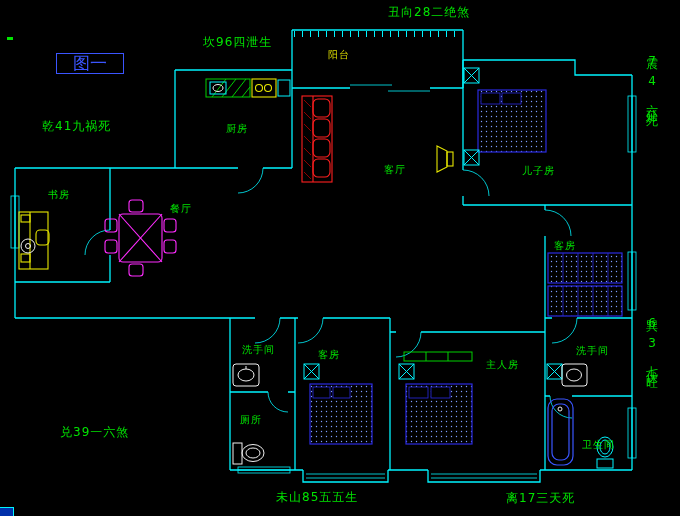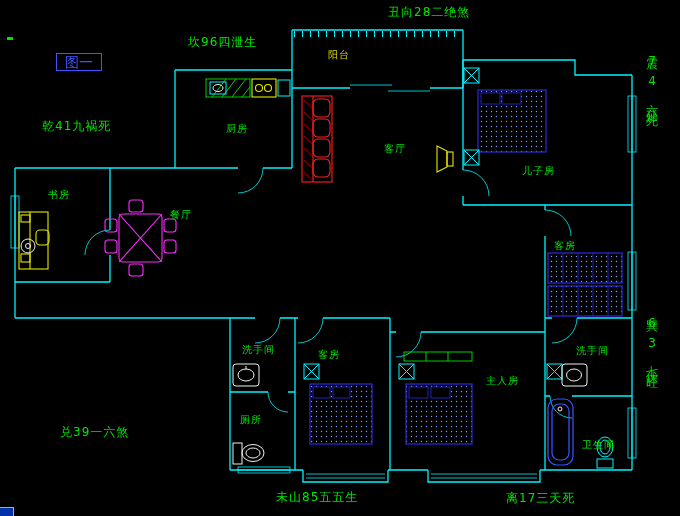--- a/index.html
+++ b/index.html
@@ -22,22 +22,22 @@
   .fix{stroke:var(--fixture-white,#f0f0f0);stroke-width:1;fill:none;}
   .tub{stroke:#3a56ff;stroke-width:1.2;fill:none;}
   .cyn{stroke:var(--wall,#00f5ff);stroke-width:1;fill:none;}
   
   .lbl{position:absolute;color:var(--text-green,#00e400);font-size:10px;
        letter-spacing:1px;white-space:nowrap;line-height:1;}
   .lbl.yellow{color:var(--balcony-yellow,#d8d800);}
   .ann{position:absolute;color:var(--text-green,#00e400);font-size:12px;
        letter-spacing:1px;white-space:nowrap;line-height:1;}
   .vert{writing-mode:vertical-rl;text-orientation:upright;letter-spacing:6px;}
-  .fig{position:absolute;color:var(--figure-blue,#3b55ff);font-size:14px;
-       border:1px solid var(--figure-blue,#3b55ff);padding:1px 8px;line-height:1;}
+  .fig{position:absolute;color:var(--figure-blue,#3b55ff);font-size:17px;
+       border:1px solid var(--figure-blue,#3b55ff);padding:1px 16px;line-height:1;}
   .corner-artifact{position:absolute;left:0;top:507px;width:13px;height:9px;
        background:#0030aa;border-top:1px solid var(--wall,#00f5ff);
        border-right:1px solid var(--wall,#00f5ff);}
   .point-marker{position:absolute;left:7px;top:37px;width:6px;height:3px;
        background:var(--text-green,#00e400);}
 </style>
 </head>
 <body>
 
 <div class="canvas">
@@ -247,39 +247,39 @@
       <circle class="fix" cx="560" cy="409" r="2"></circle>
     </g>
     <g>
       <ellipse class="cyn" cx="605" cy="447" rx="8" ry="10"></ellipse>
       <ellipse class="cyn" cx="605" cy="447" rx="5" ry="7"></ellipse>
       <rect class="cyn" x="597" y="459" width="16" height="9"></rect>
     </g>
   </svg>
 
   <span class="ann" style="left:388px;top:6px">丑向28二绝煞</span>
-  <span class="ann" style="left:188px;top:36px">坎96四泄生</span>
+  <span class="ann" style="left:203px;top:36px">坎96四泄生</span>
   <span class="ann" style="left:42px;top:120px">乾41九祸死</span>
   <span class="ann vert" style="left:646px;top:48px">震74六延死</span>
   <span class="ann vert" style="left:646px;top:310px">巽63七伏旺</span>
   <span class="ann" style="left:60px;top:426px">兑39一六煞</span>
   <span class="ann" style="left:276px;top:491px">未山85五五生</span>
   <span class="ann" style="left:506px;top:492px">离17三天死</span>
 
   <span class="fig" style="left:56px;top:53px">图一</span>
 
   <span class="lbl yellow" style="left:328px;top:50px">阳台</span>
   <span class="lbl" style="left:226px;top:124px">厨房</span>
-  <span class="lbl" style="left:384px;top:144px">客厅</span>
+  <span class="lbl" style="left:384px;top:165px">客厅</span>
   <span class="lbl" style="left:522px;top:166px">儿子房</span>
   <span class="lbl" style="left:48px;top:190px">书房</span>
-  <span class="lbl" style="left:170px;top:210px">餐厅</span>
+  <span class="lbl" style="left:170px;top:204px">餐厅</span>
   <span class="lbl" style="left:554px;top:241px">客房</span>
   <span class="lbl" style="left:242px;top:345px">洗手间</span>
   <span class="lbl" style="left:318px;top:350px">客房</span>
-  <span class="lbl" style="left:486px;top:376px">主人房</span>
+  <span class="lbl" style="left:486px;top:360px">主人房</span>
   <span class="lbl" style="left:576px;top:346px">洗手间</span>
   <span class="lbl" style="left:240px;top:415px">厕所</span>
   <span class="lbl" style="left:582px;top:440px">卫生间</span>
 
   <div class="point-marker"></div>
   <div class="corner-artifact"></div>
 </div>
 
 </body></html>

